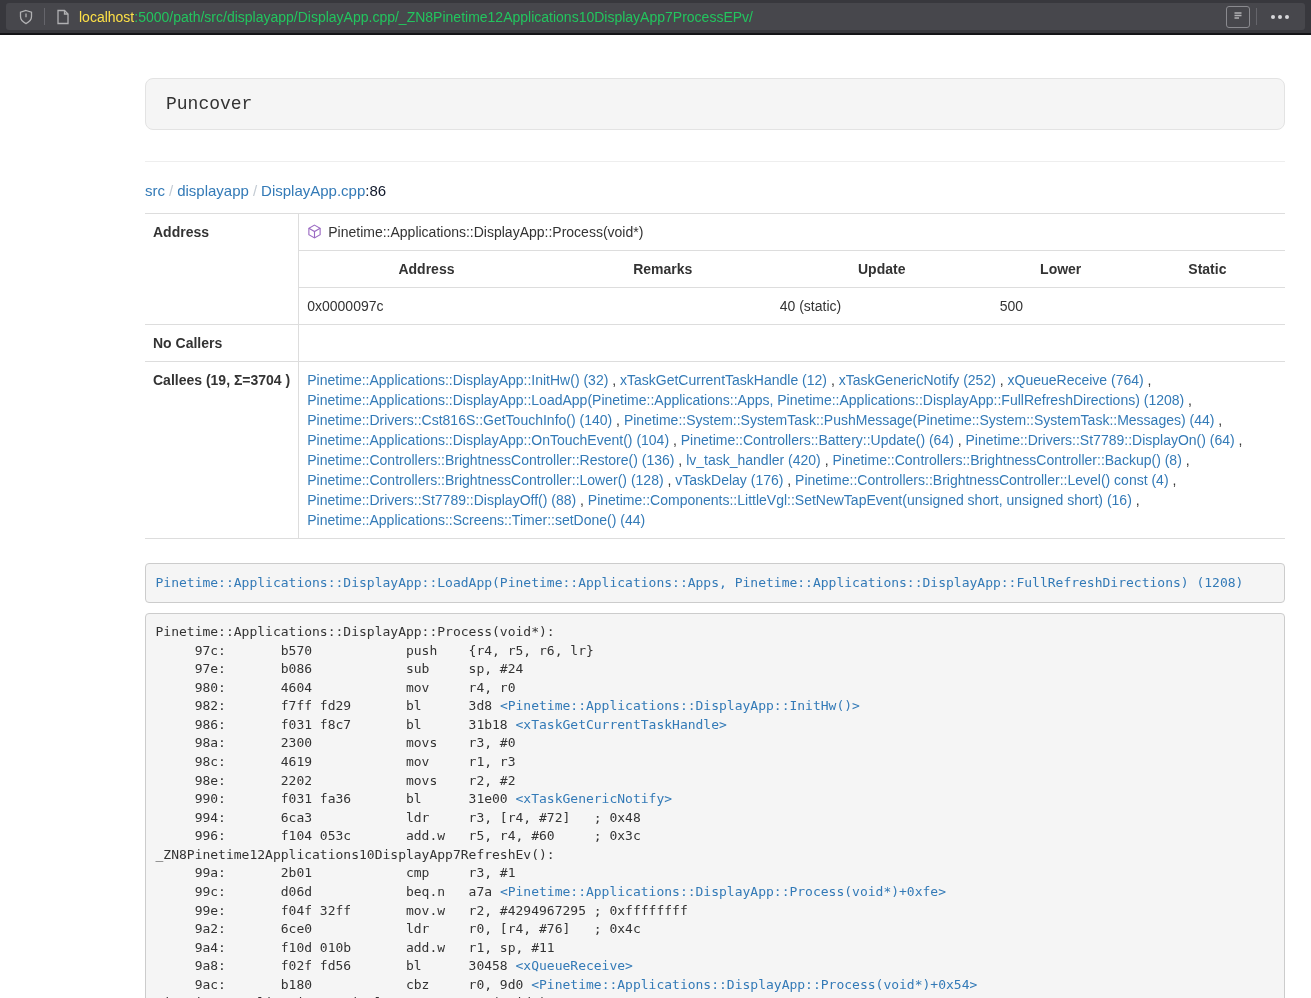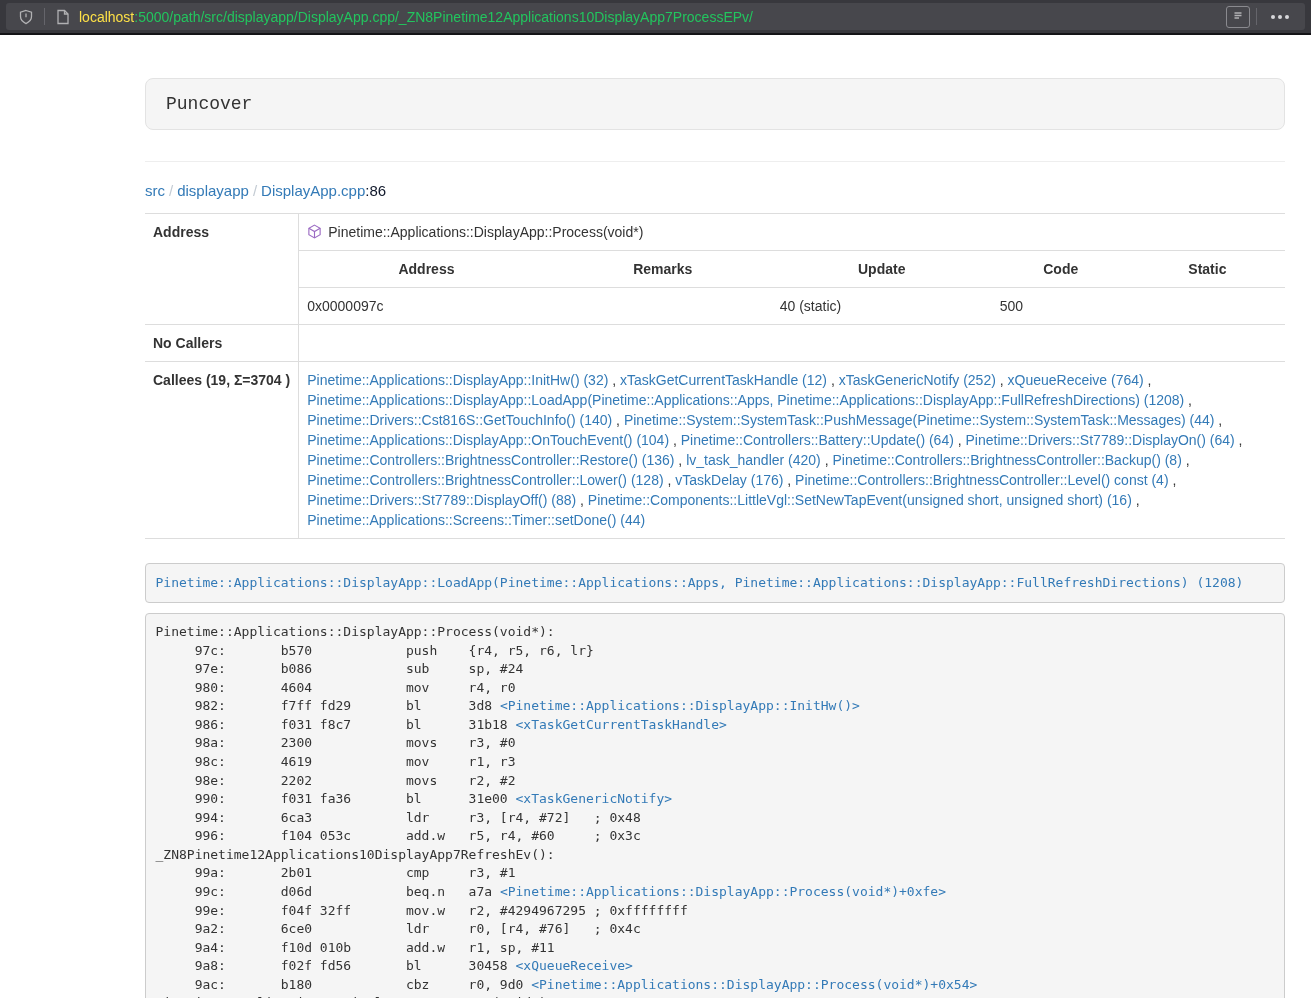--- a/index.html
+++ b/index.html
@@ -139,21 +139,21 @@
           <path d="M8 1.2 L14 4.6 V11.4 L8 14.8 L2 11.4 V4.6 Z"></path>
           <path d="M2 4.6 L8 8 L14 4.6"></path>
           <path d="M8 8 V14.8"></path>
         </svg><span>Pinetime::Applications::DisplayApp::Process(void*)</span>
       </td>
     </tr>
     <tr>
       <th class="collabel col-address">Address</th>
       <th class="collabel col-remarks">Remarks</th>
       <th class="collabel col-stack">Update</th>
-      <th class="collabel col-code">Code</th>
+      <th class="collabel col-code">Lower</th>
       <th class="collabel col-static">Static</th>
     </tr>
     <tr>
       <td class="col-address">0x0000097c</td>
       <td class="col-remarks"></td>
       <td class="col-stack">40 (static)</td>
       <td class="col-code">500</td>
       <td class="col-static"></td>
     </tr>
     <tr>

